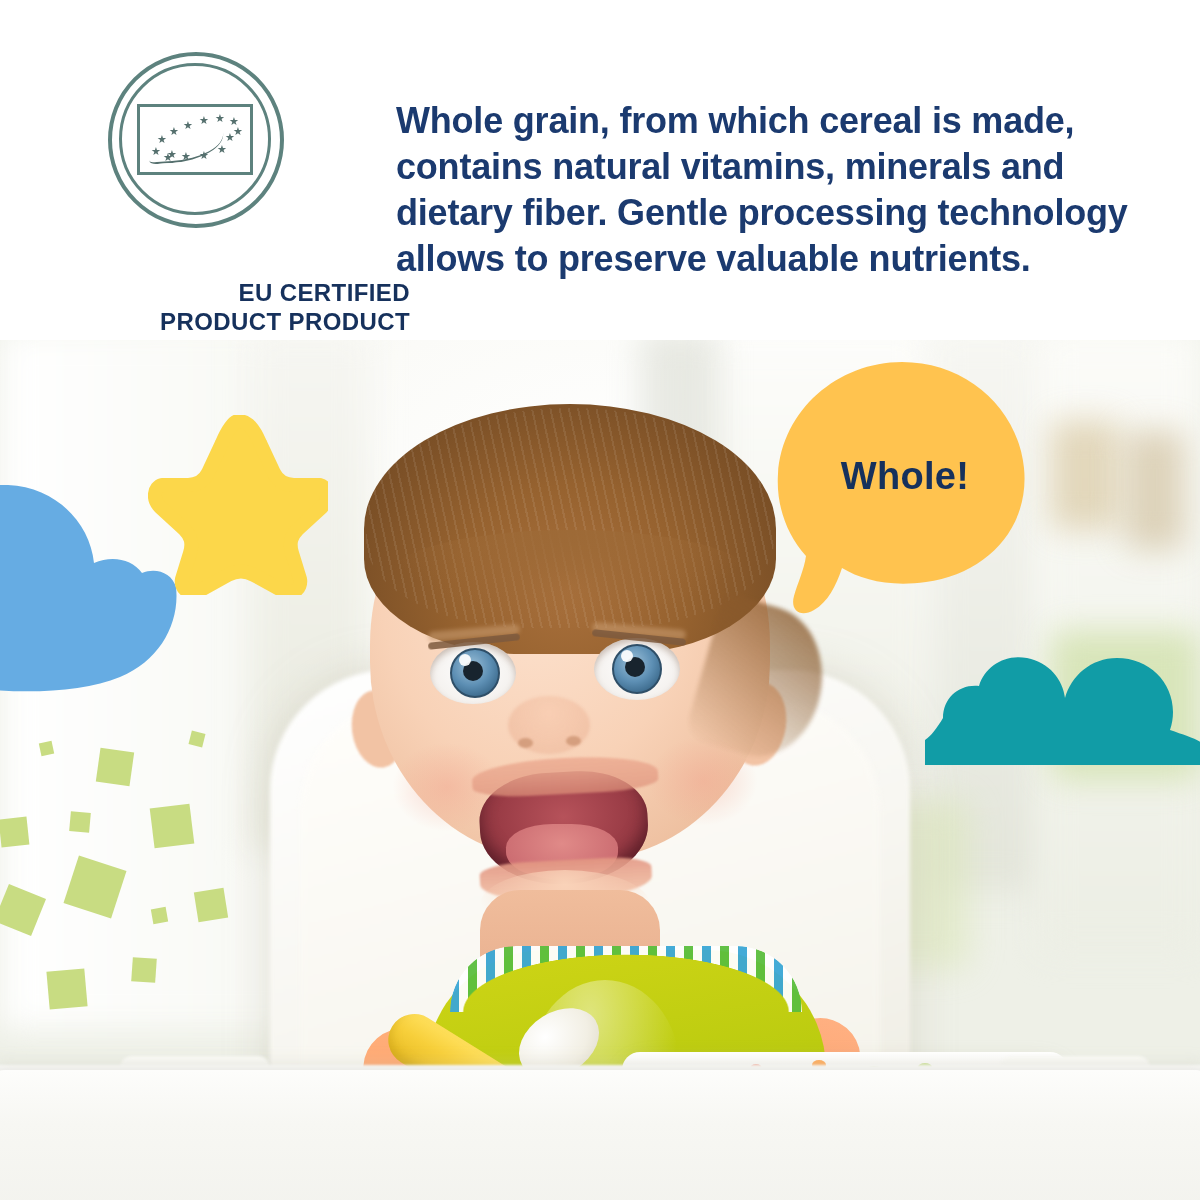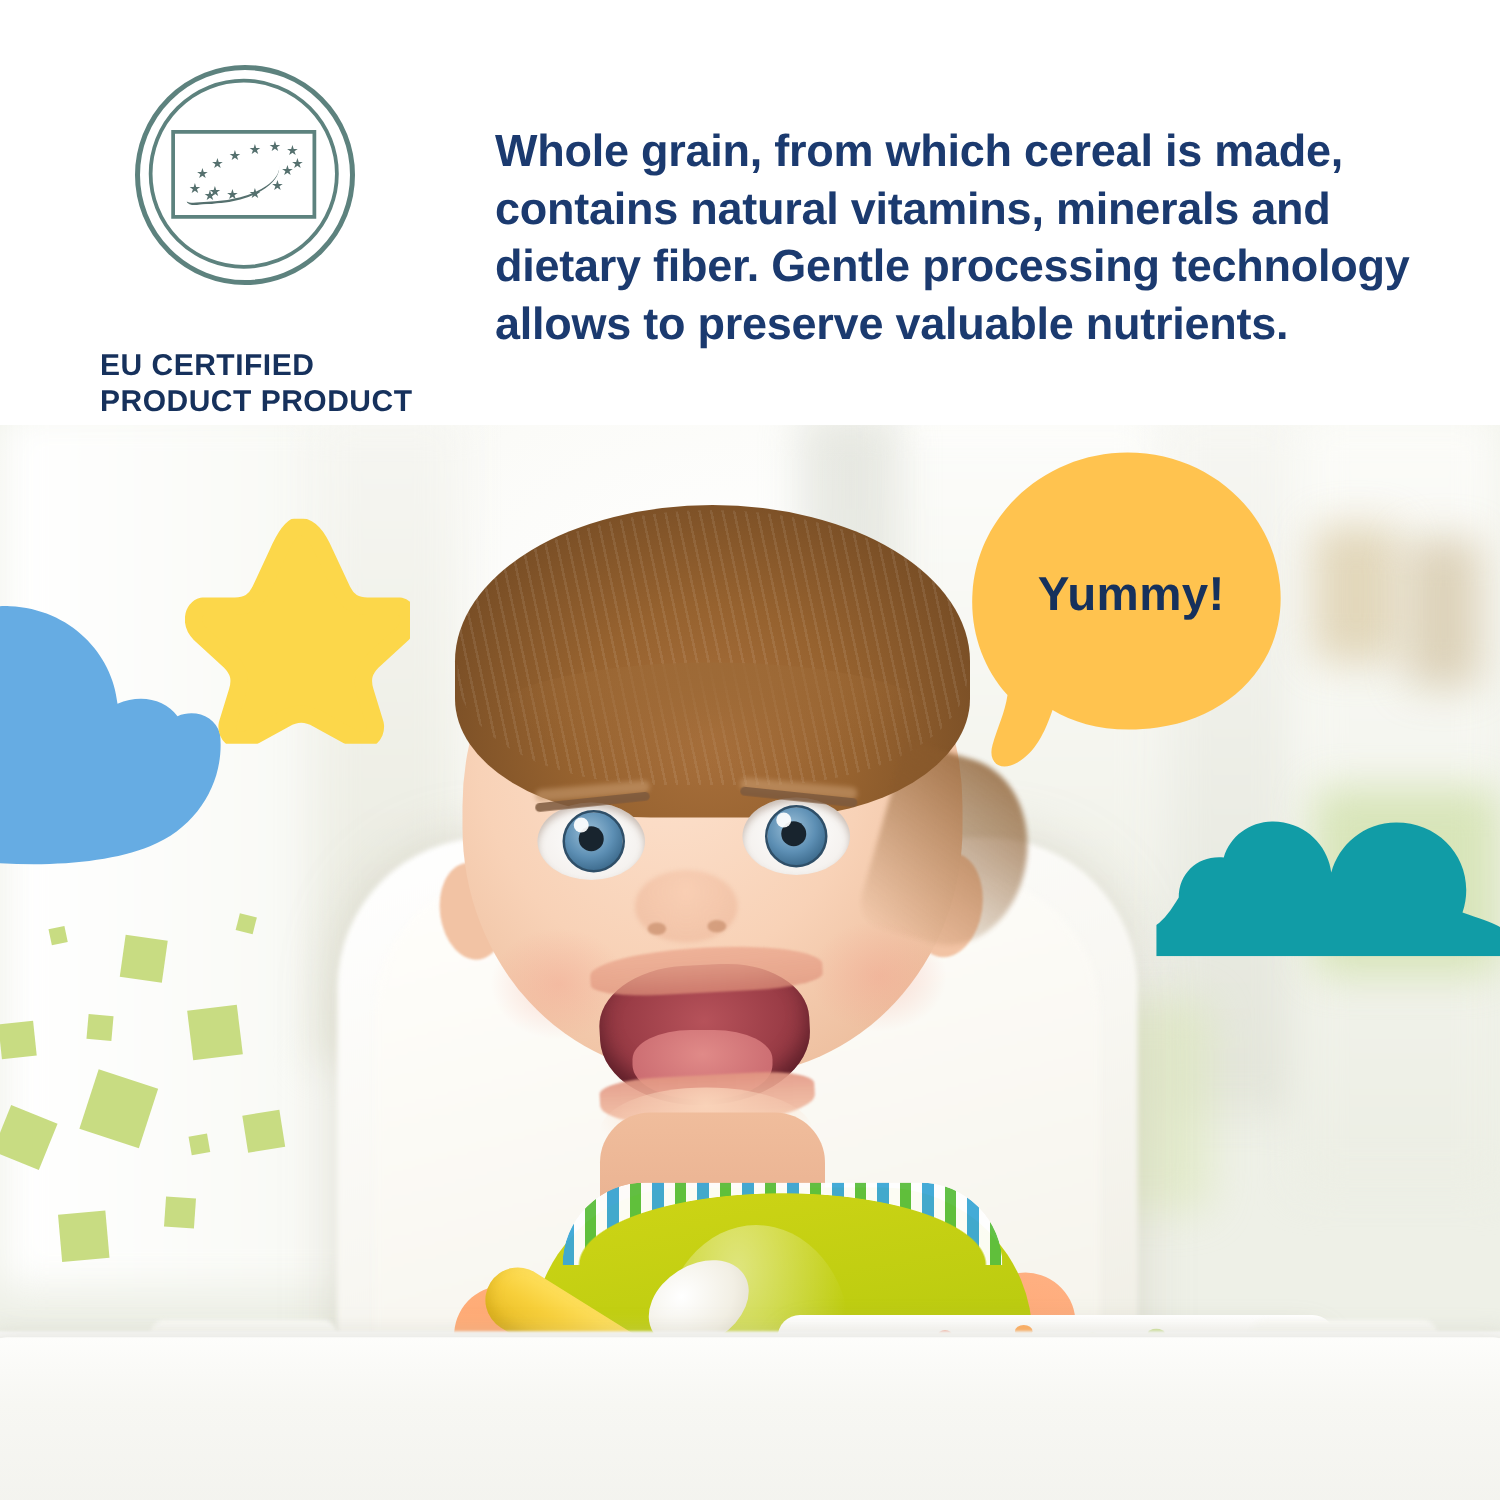--- a/index.html
+++ b/index.html
@@ -227,21 +227,21 @@
   #eu-badge{position:absolute;left:108px;top:52px;width:176px;height:176px;}
   .eu-circ{position:absolute;border-radius:50%;border:4px solid #5d827e;}
   .eu-c1{left:0;top:0;width:168px;height:168px;}
   .eu-c2{left:11px;top:11px;width:146px;height:146px;border-width:3px;}
   .eu-rect{position:absolute;left:29px;top:52px;width:110px;height:65px;border:3px solid #5d827e;background:#ffffff;}
   .eu-stars{position:absolute;left:29px;top:52px;width:110px;height:65px;}
   .eu-star{position:absolute;color:#55706e;font-size:11px;line-height:11px;}
   .eu-swoosh{position:absolute;left:40px;top:72px;width:76px;height:36px;
      border-bottom:2px solid #55706e;border-radius:0 0 70% 10%;transform:rotate(-4deg);}
 
-  #eu-caption{position:absolute;left:80px;top:278px;width:330px;text-align:left;
+  #eu-caption{position:absolute;left:80px;top:278px;width:330px;text-align:right;
      color:#16315c;font-weight:bold;font-size:24px;letter-spacing:.4px;line-height:1.22;}
 
   
   #headline{
     position:absolute;left:396px;top:62px;width:760px;
     color:#1b3a6f;font-weight:bold;font-size:36px;line-height:1.28;
     letter-spacing:-.2px;
     margin-top:36px;
   }
 
@@ -440,15 +440,15 @@
   </div>
 
   <div id="bubble">
     <svg width="265" height="265" viewBox="0 0 265 265">
       <path d="M132,4 C196,4 248,50 254,110 C260,170 216,216 156,224
                C120,229 92,222 72,210 C66,228 58,244 44,252
                C30,260 20,252 24,238 C28,224 34,212 36,198
                C16,176 6,146 8,116 C12,52 68,4 132,4 Z" fill="#ffc34f"></path>
     </svg>
   </div>
-  <div id="bubble-text">Yummy!</div>
+  <div id="bubble-text">Whole!</div>
 
 </div>
 
 </body></html>

